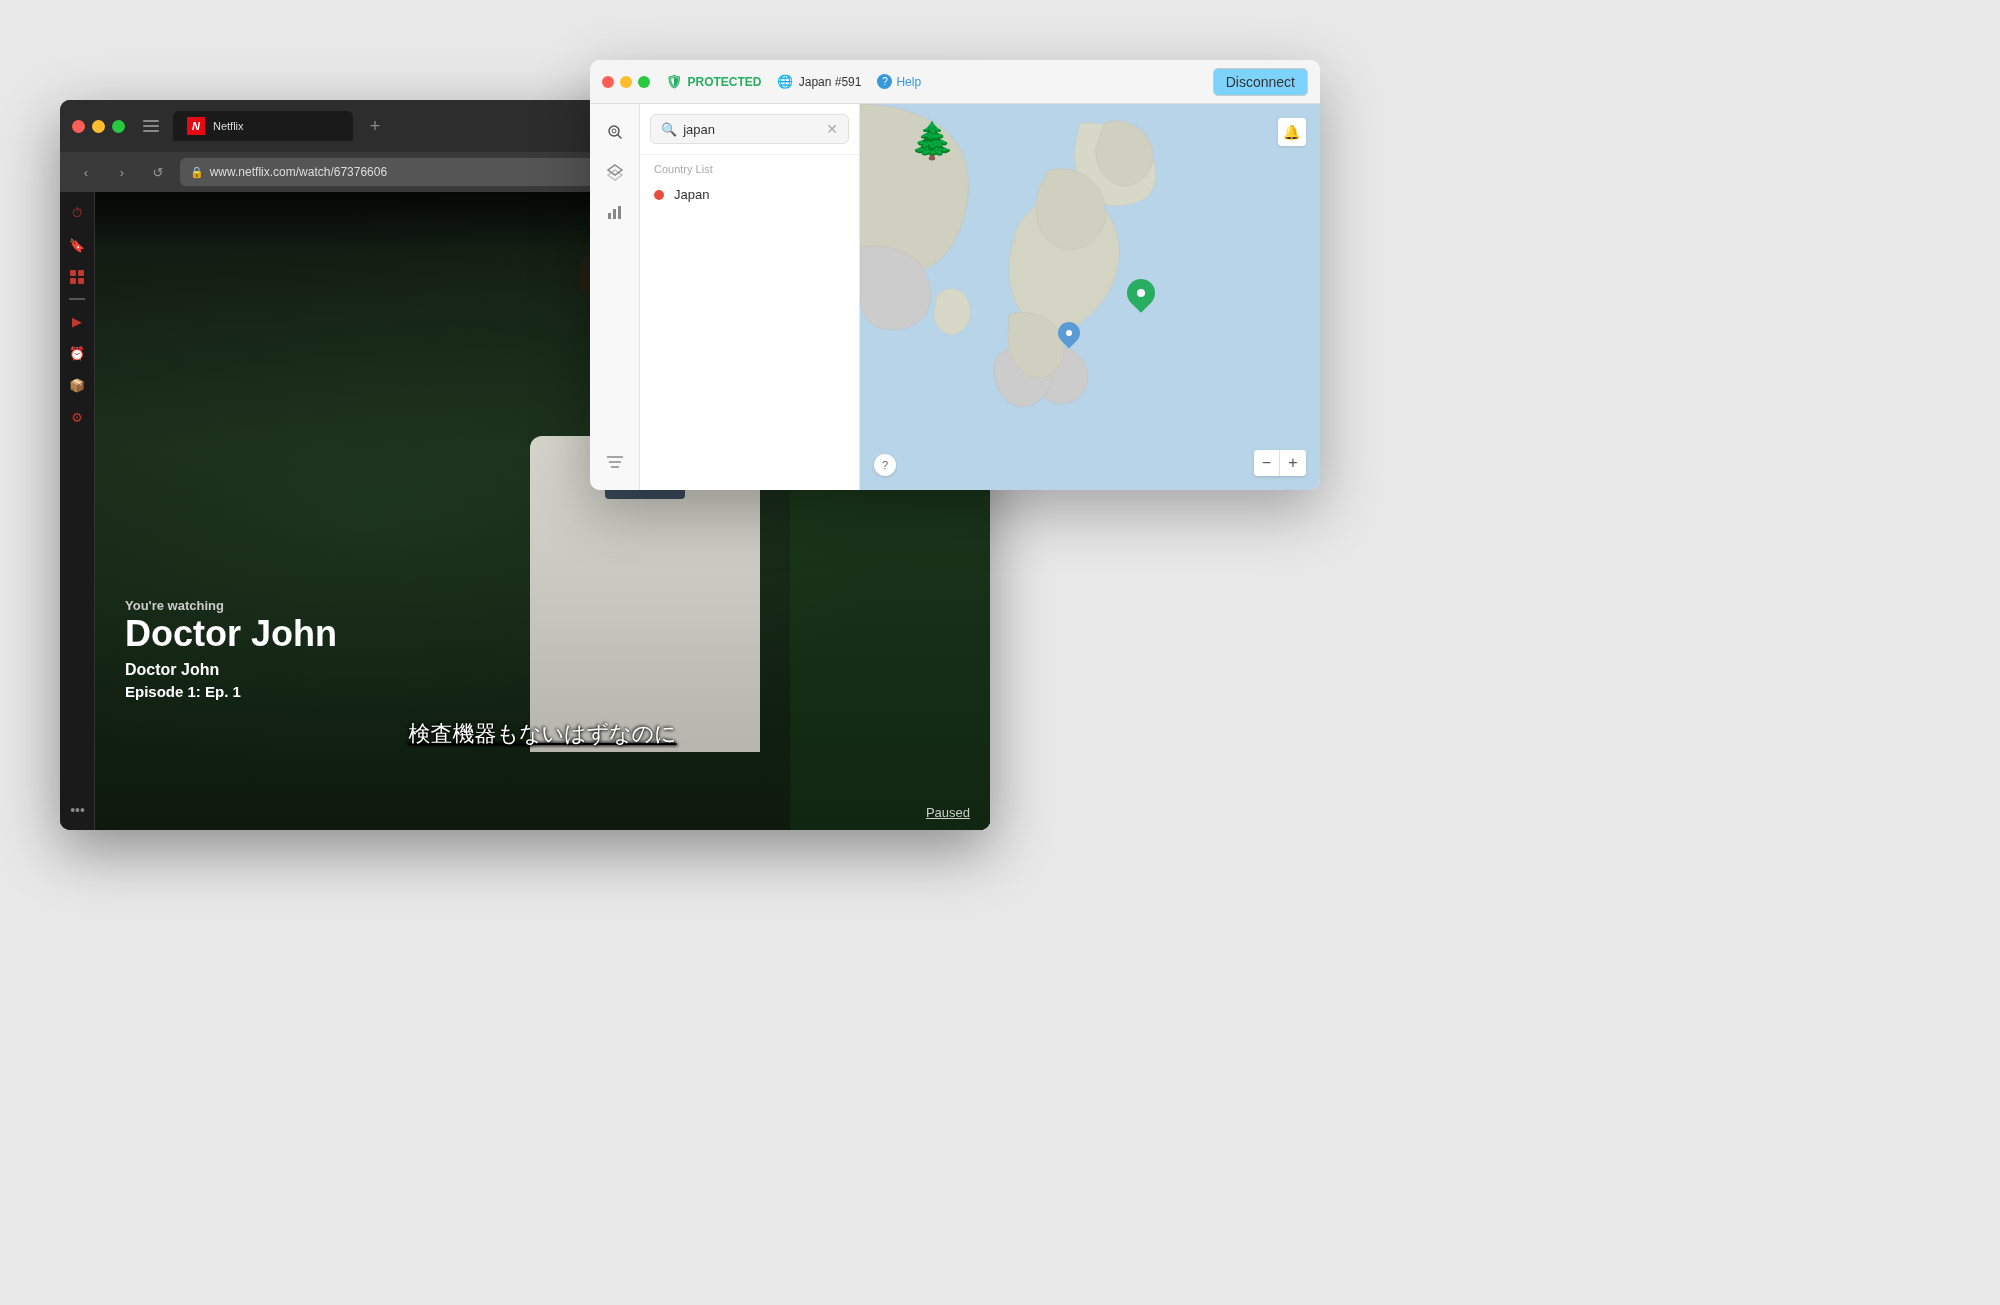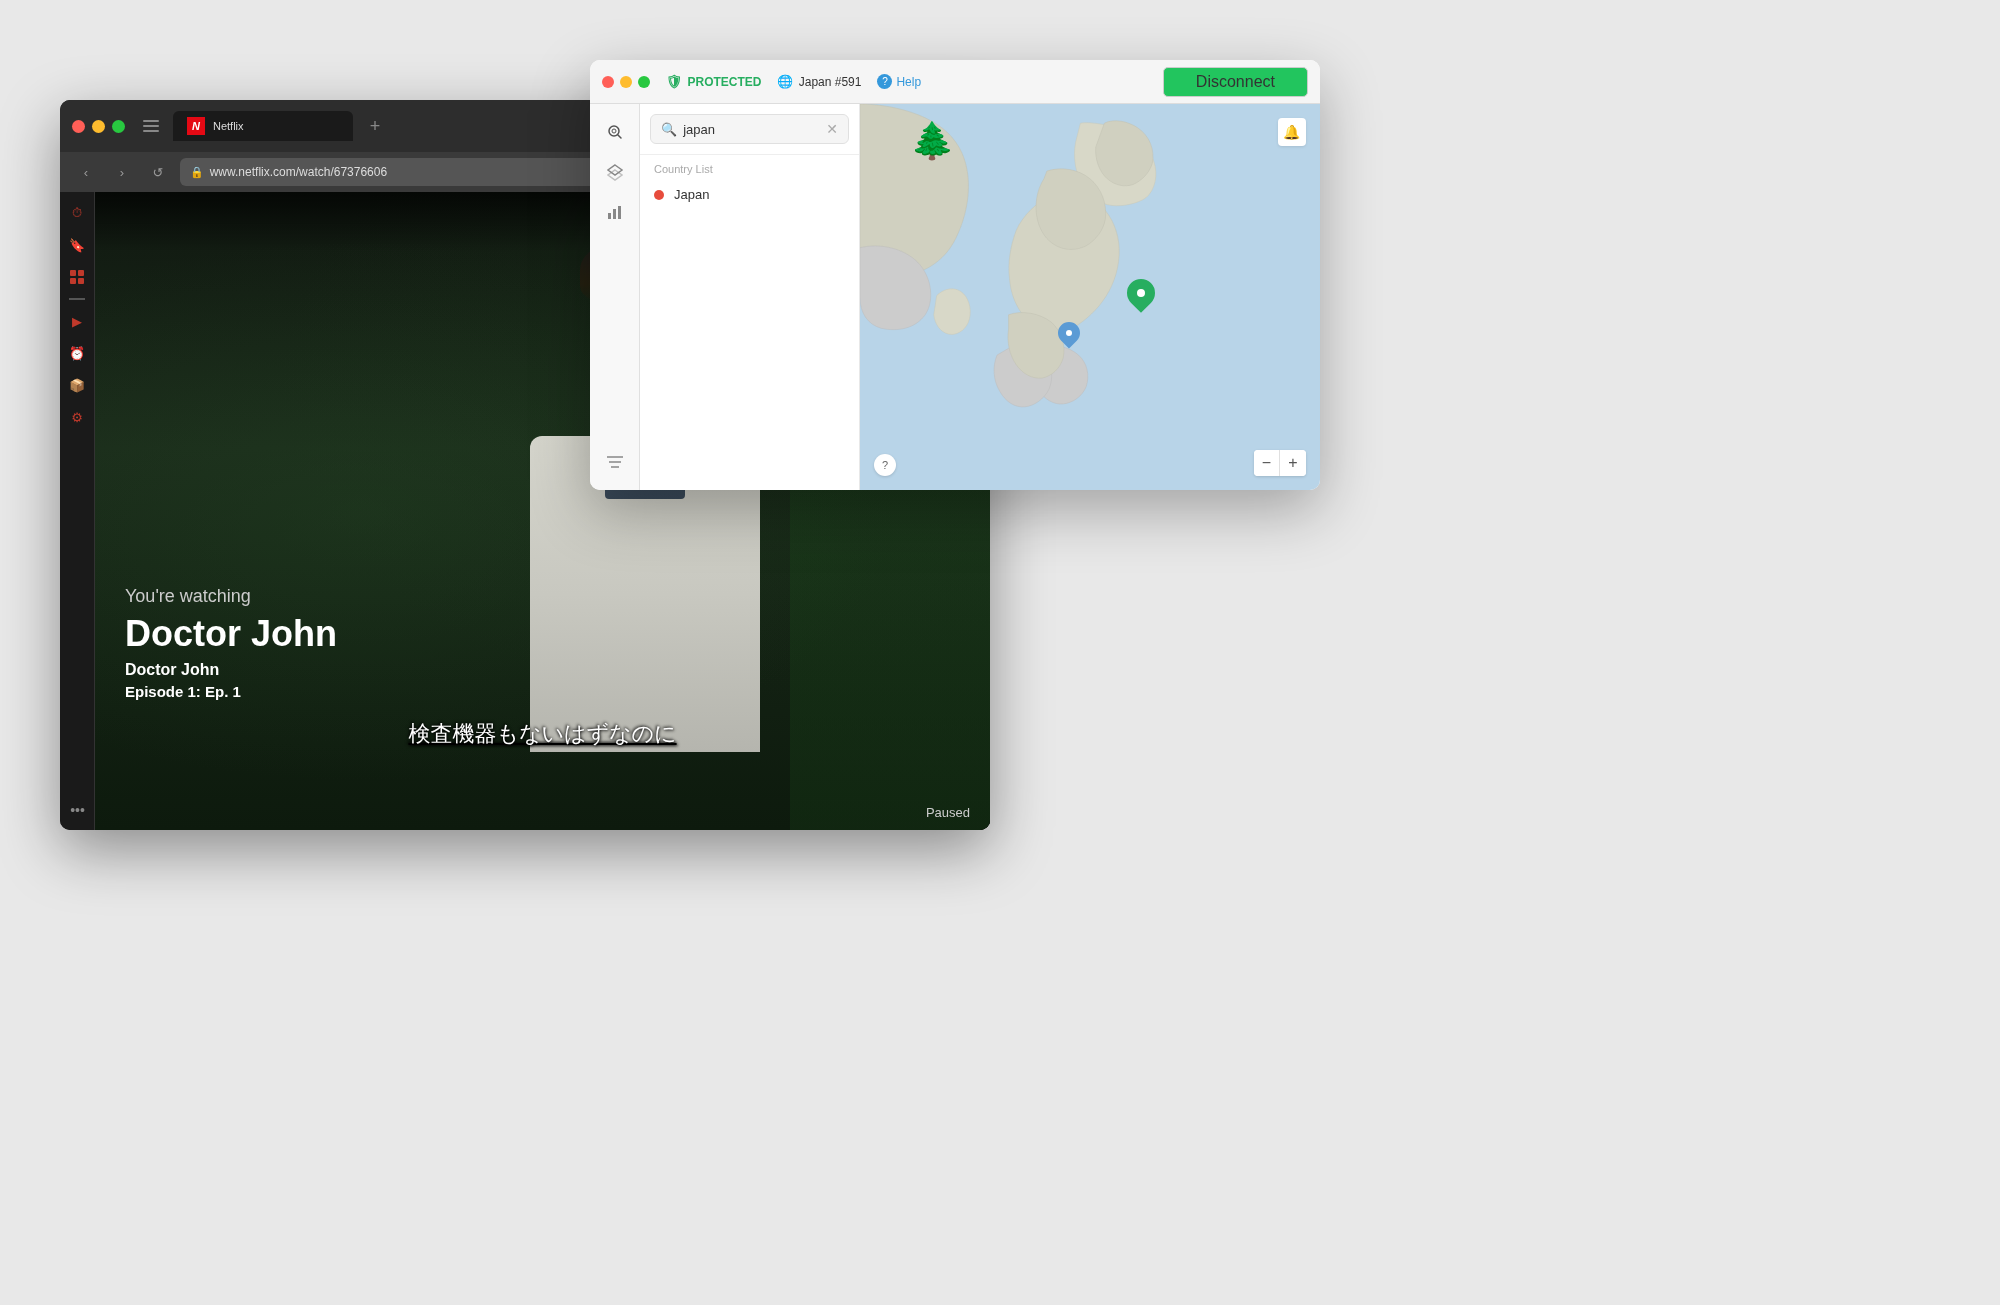--- a/index.html
+++ b/index.html
@@ -238,23 +238,23 @@
 
     
     .info-overlay {
       position: absolute;
       bottom: 130px;
       left: 30px;
       color: white;
     }
 
     .watching-text {
-      font-size: 18px;
+      font-size: 13px;
       color: #ccc;
-      margin-bottom: 6px;
+      font-weight: bold;
     }
 
     .show-title {
       font-size: 36px;
       font-weight: bold;
       margin-bottom: 6px;
     }
 
     .show-subtitle {
       font-size: 16px;
@@ -267,20 +267,21 @@
       font-weight: 600;
     }
 
     
     .paused-badge {
       position: absolute;
       bottom: 10px;
       right: 20px;
       color: #ccc;
       font-size: 13px;
+      text-decoration: underline;
     }
 
     
     .video-top-bar {
       position: absolute;
       top: 0;
       left: 0;
       right: 0;
       height: 60px;
       background: linear-gradient(180deg, rgba(0,0,0,0.7) 0%, transparent 100%);
@@ -364,25 +365,25 @@
       display: flex;
       align-items: center;
       gap: 4px;
       color: #3498db;
       font-size: 12px;
       cursor: pointer;
     }
 
     .vpn-disconnect-btn {
       margin-left: auto;
-      padding: 5px 32px;
-      background: #22c55e;
+      padding: 5px 12px;
+      background: #7dd3fc;
       border: 1px solid #ccc;
       border-radius: 5px;
-      font-size: 16px;
+      font-size: 14px;
       color: #333;
       cursor: pointer;
     }
 
     
     .vpn-body {
       display: flex;
       flex: 1;
       overflow: hidden;
     }

